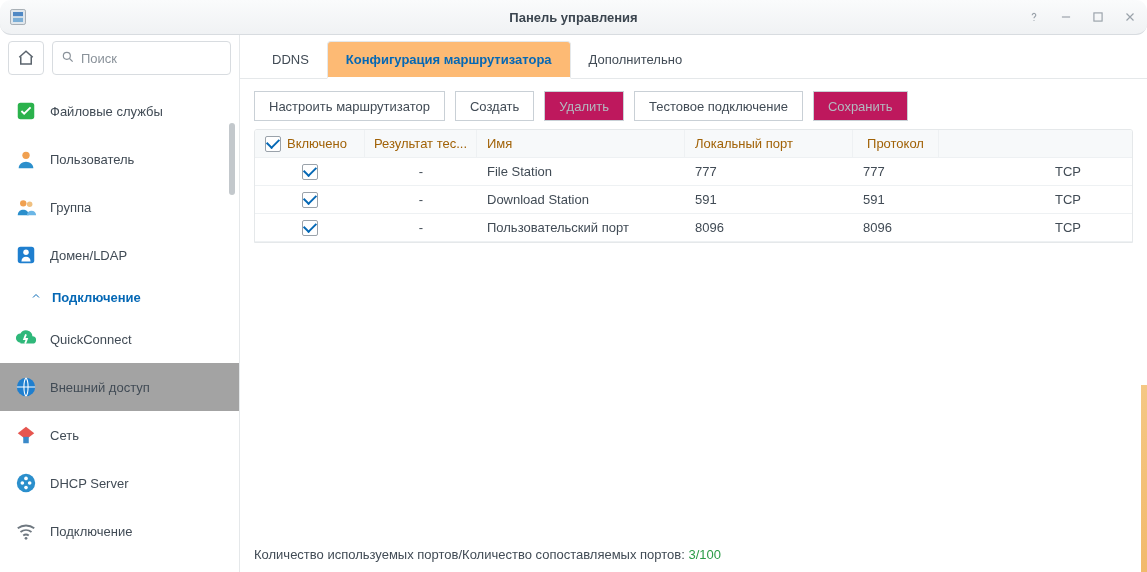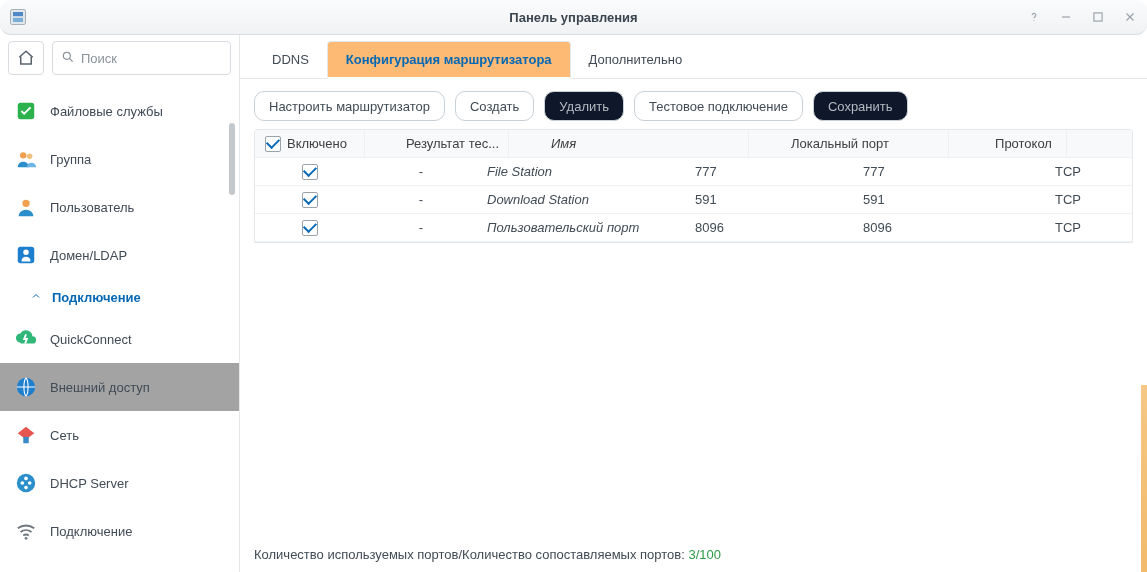--- a/index.html
+++ b/index.html
@@ -124,37 +124,37 @@
       border-radius:4px 4px 0 0;
       background:#fdba74;
     }
 
     .toolbar {
       display:flex; align-items:center; gap:10px;
       padding:12px 14px 8px;
     }
     .btn {
       height:30px; padding:0 14px;
-      border:1px solid #c9d0d6; border-radius:10px;
+      border:1px solid #c9d0d6; border-radius:0;
       background:#fff; color:#414b55;
       display:inline-flex; align-items:center; cursor:pointer;
     }
-    .btn.disabled { color:#b3bac0; background:#0f172a; cursor:default; }
+    .btn.disabled { color:#b3bac0; background:#be185d; cursor:default; }
 
     .grid {
       margin:0 14px; border:1px solid #e5e8ea; border-radius:3px 3px 0 0;
       overflow:hidden;
     }
     .grid-row { display:flex; align-items:center; height:28px; border-bottom:1px solid #eef1f3;}
-    .grid-header { background:#f7f9fa; color:#404040; font-weight:500;gap:32px; }
+    .grid-header { background:#f7f9fa; color:#a16207; font-weight:500; }
     .grid-header .cell { border-right:1px solid #eef1f3; overflow:hidden; text-overflow:ellipsis; white-space:nowrap;}
     .cell { padding:0 10px; display:flex; align-items:center; height:100%; }
     .cell-enabled { width:110px; justify-content:center;}
     .cell-result { width:112px; justify-content:center;}
-    .cell-name { width:208px;font-style:italic; }
+    .cell-name { width:208px; }
     .cell-localport { width:168px; }
     .cell-routerport { width:172px; }
     .cell-protocol { width:86px; justify-content:center;}
     .grid-header .cell-enabled { justify-content:flex-start; gap:6px;}
     .chk {
       width:16px; height:16px; border:1px solid #9aa2aa; border-radius:2px;
       display:inline-flex; align-items:center; justify-content:center;
       background:#fff;
     }
     .chk.checked::after {
@@ -232,36 +232,36 @@
             <svg viewBox="0 0 24 24" width="22" height="22">
               <rect x="3" y="3" width="18" height="18" rx="3" fill="#2bb24c"></rect>
               <path d="M7 12l3 3 7-7" stroke="#fff" stroke-width="2" fill="none"></path>
             </svg>
           </span>
         <span>Файловые службы</span>
       </div>
       <div class="nav-item">
         <span class="icn">
             <svg viewBox="0 0 24 24" width="22" height="22">
+              <circle cx="12" cy="8" r="4" fill="#f0a050"></circle>
+              <path d="M4 22c0-4 4-7 8-7s8 3 8 7" fill="#2b8fcc"></path>
+            </svg>
+          </span>
+        <span>Пользователь</span>
+      </div>
+      <div class="nav-item">
+        <span class="icn">
+            <svg viewBox="0 0 24 24" width="22" height="22">
               <circle cx="9" cy="8" r="3.5" fill="#f0a050"></circle>
               <circle cx="16" cy="9" r="3" fill="#f0c080"></circle>
               <path d="M3 21c0-4 3-6 6-6s6 2 6 6" fill="#2b8fcc"></path>
               <path d="M13 21c0-3 2-5 5-5s5 2 5 5" fill="#6bb6e6"></path>
             </svg>
           </span>
         <span>Группа</span>
-      </div>
-      <div class="nav-item">
-        <span class="icn">
-            <svg viewBox="0 0 24 24" width="22" height="22">
-              <circle cx="12" cy="8" r="4" fill="#f0a050"></circle>
-              <path d="M4 22c0-4 4-7 8-7s8 3 8 7" fill="#2b8fcc"></path>
-            </svg>
-          </span>
-        <span>Пользователь</span>
       </div>
       <div class="nav-item">
         <span class="icn">
             <svg viewBox="0 0 24 24" width="22" height="22">
               <rect x="3" y="3" width="18" height="18" rx="3" fill="#1f7fcf"></rect>
               <circle cx="12" cy="9" r="3" fill="#fff"></circle>
               <path d="M7 19c0-3 2-5 5-5s5 2 5 5" fill="#fff"></path>
             </svg>
           </span>
         <span>Домен/LDAP</span>

